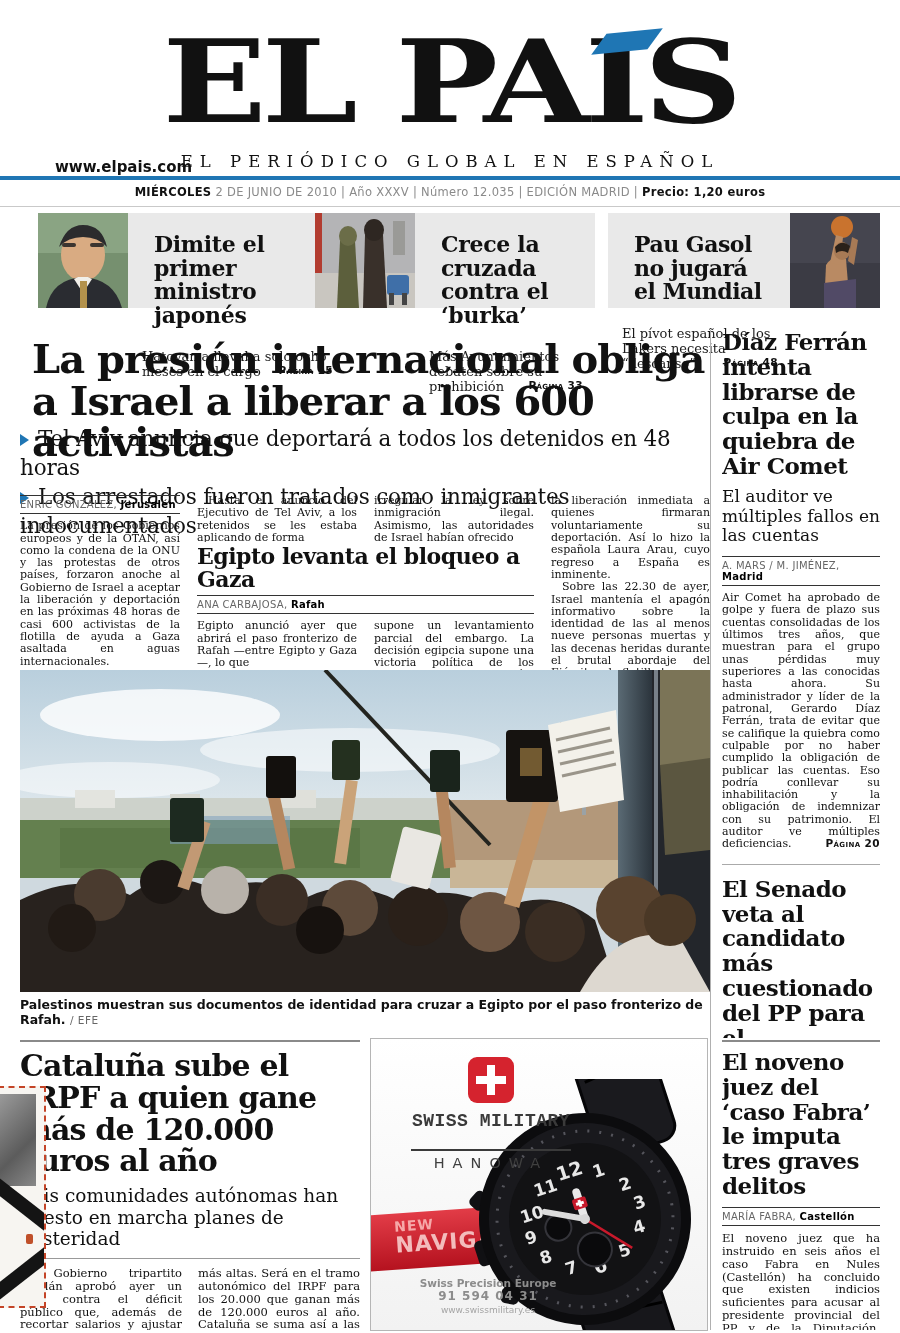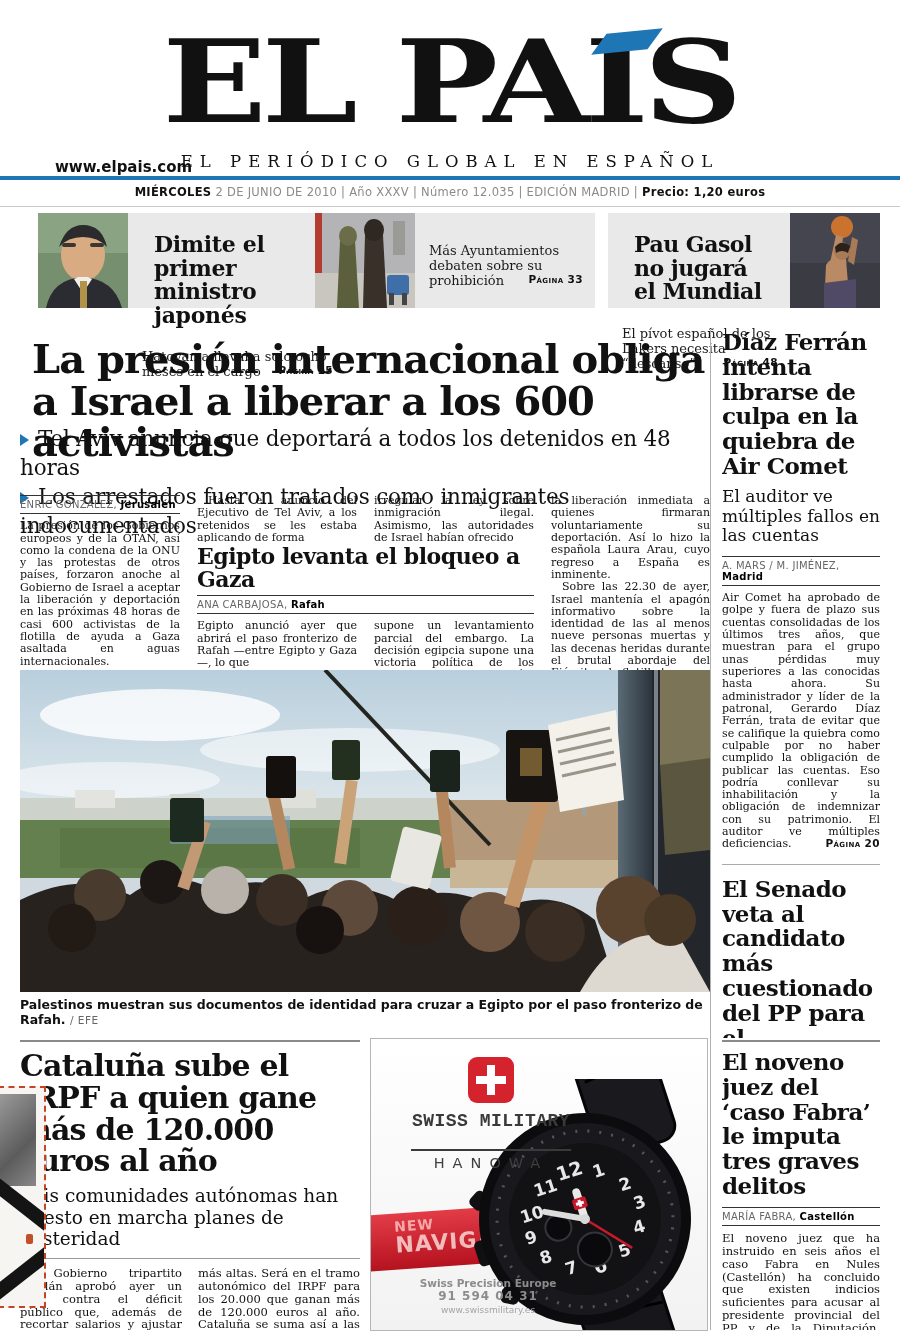--- a/index.html
+++ b/index.html
@@ -151,20 +151,21 @@
     <rect x="78" y="8" width="12" height="34" fill="#9a9a97"></rect>
     <path d="M22 95 L25 28 Q32 18 40 28 L44 95 Z" fill="#5c5f3c"></path>
     <ellipse cx="33" cy="23" rx="9" ry="10" fill="#6b6d48"></ellipse>
     <path d="M48 95 L50 22 Q58 10 68 22 L72 95 Z" fill="#39302a"></path>
     <ellipse cx="59" cy="17" rx="10" ry="11" fill="#2e2722"></ellipse>
     <rect x="72" y="62" width="22" height="20" fill="#3f6fa8" rx="3"></rect>
     <rect x="74" y="80" width="5" height="12" fill="#444"></rect>
     <rect x="87" y="80" width="5" height="12" fill="#444"></rect>
   </svg>
   <div class="teaser-box" style="left:415px;width:180px;box-sizing:border-box;">
+    <h2 class="th">Crece la cruzada contra el ‘burka’</h2>
     <p class="tsub"><span>Más Ayuntamientos debaten sobre su prohibición</span> <span class="pageref">Página 33</span></p>
   </div>
 
   <div class="teaser-box" style="left:608px;width:182px;box-sizing:border-box;">
     <h2 class="th" style="letter-spacing:-.5px;">Pau Gasol no jugará el Mundial</h2>
     <p class="tsub"><span>El pívot español de los Lakers necesita “descanso”</span> <span class="pageref">Página 48</span></p>
   </div>
   <svg class="teaser-photo" style="left:790px;width:90px;" width="90" height="95" viewBox="0 0 90 95">
     <rect width="90" height="95" fill="#3b3b44"></rect>
     <rect x="0" y="0" width="90" height="50" fill="#45454f"></rect>

